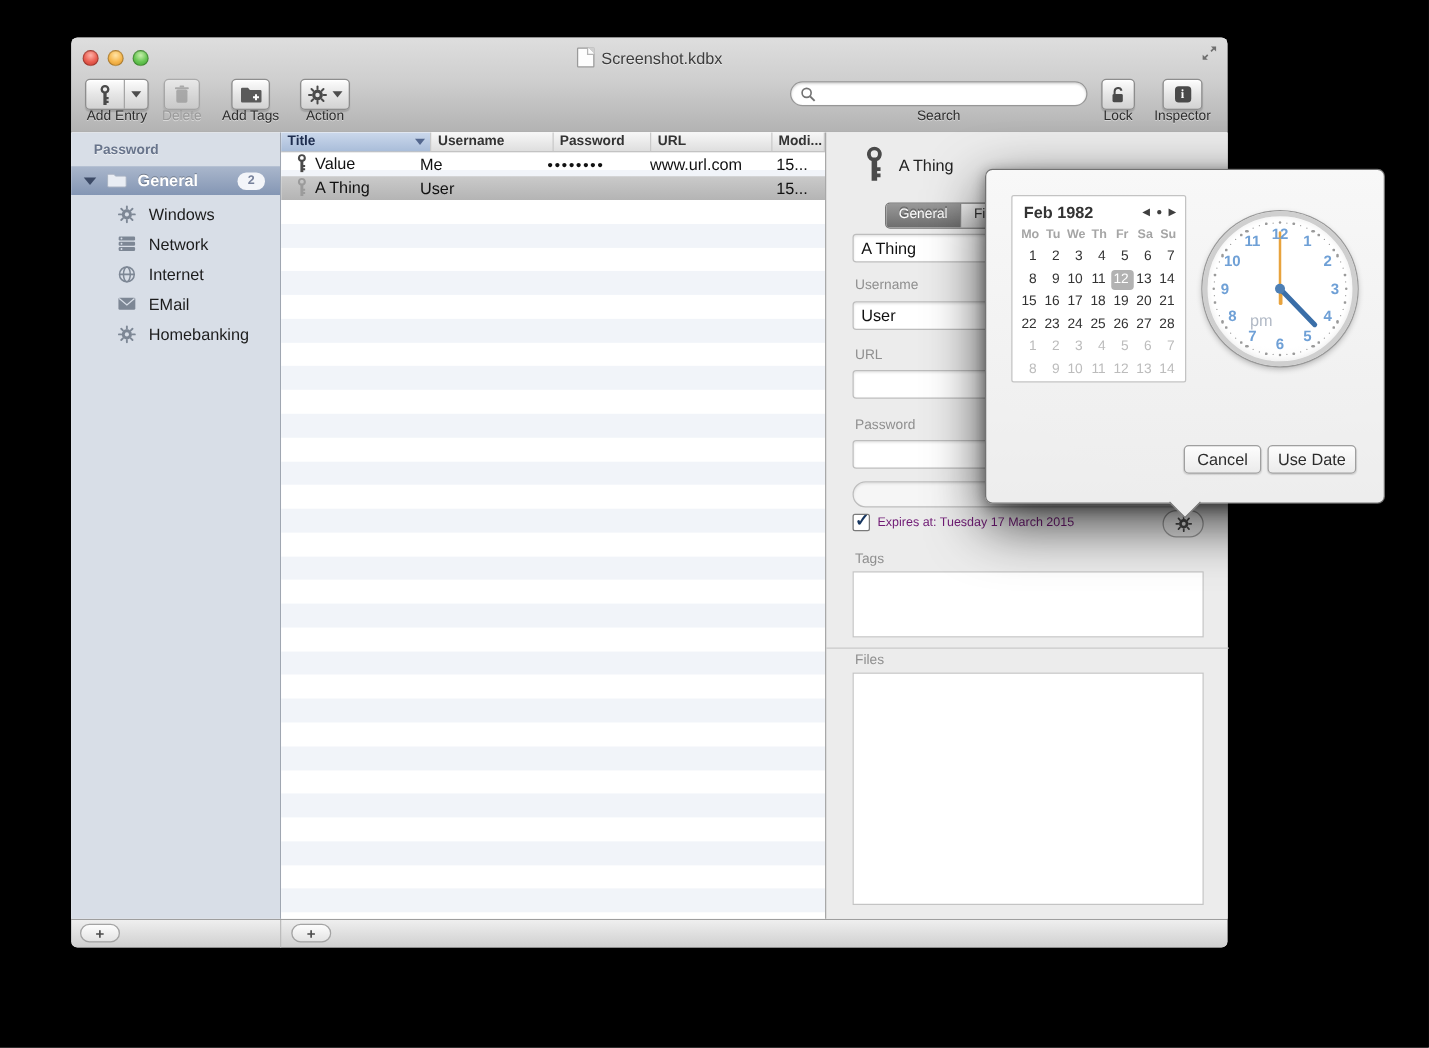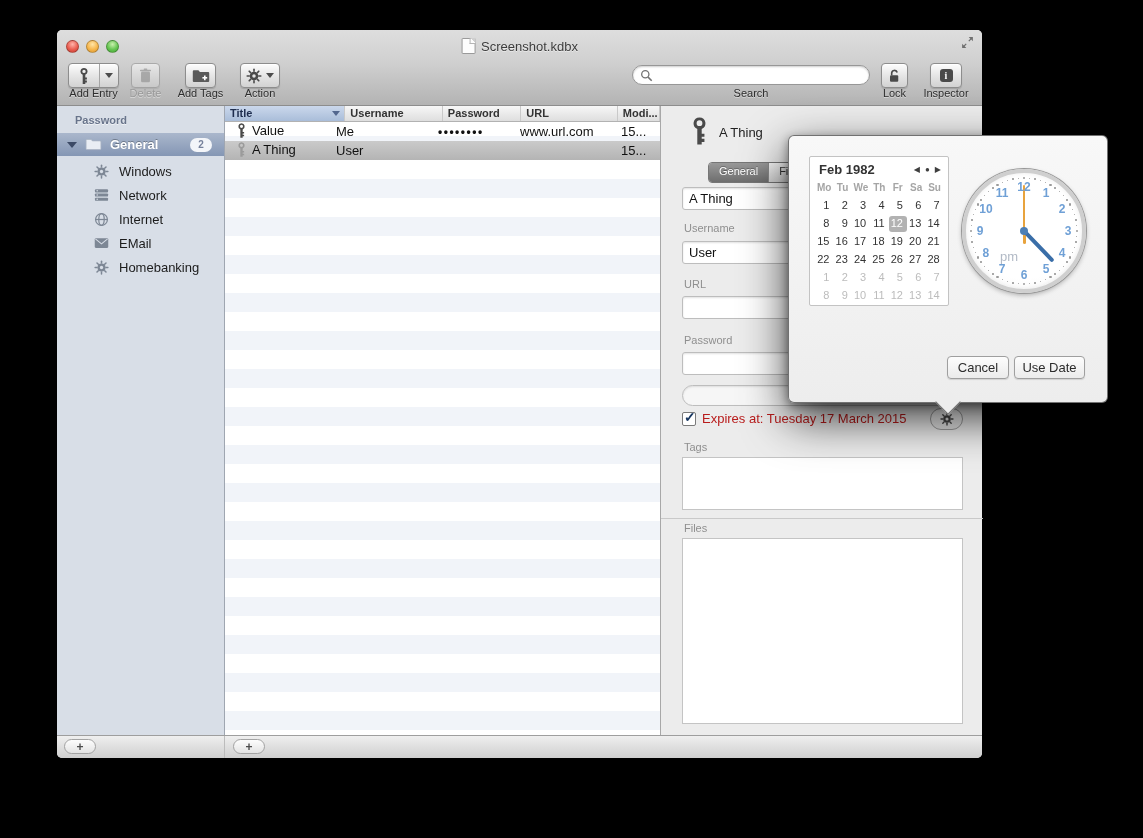--- a/index.html
+++ b/index.html
@@ -74,21 +74,21 @@
   .tab.on{background:linear-gradient(180deg,#999 0%,#6e6e6e 100%);color:#fff;text-shadow:0 -1px 0 rgba(0,0,0,.3);}
   .tab.off{background:linear-gradient(180deg,#f8f8f8,#d6d6d6);color:#333;border-left:1px solid #8a8a8a;}
   .field{position:absolute;left:21px;width:280px;height:23px;background:#fff;border:1px solid #bdbdbd;border-radius:3px;
         box-sizing:border-box;box-shadow:inset 0 1px 2px rgba(0,0,0,.12);font-size:13px;color:#111;padding:3px 6px;}
   .flabel{position:absolute;left:23px;font-size:11px;color:#8f8f8f;}
   .pillfield{position:absolute;left:21px;top:279px;width:281px;height:21px;border-radius:11px;background:#f6f6f6;
         border:1px solid #bdbdbd;box-sizing:border-box;box-shadow:inset 0 1px 2px rgba(0,0,0,.1);}
   .exp-row{position:absolute;left:21px;top:305px;display:flex;align-items:center;}
   .cbx{width:14px;height:14px;background:#fff;border:1px solid #7a7a7a;border-radius:2px;box-sizing:border-box;position:relative;}
   .cbx span{position:absolute;left:1px;top:-4px;font-size:14px;font-weight:bold;color:#16355f;}
-  .exp-lbl{font-size:13px;color:#b91c1c;margin-left:6px;}
+  .exp-lbl{font-size:10px;color:#701a75;margin-left:6px;}
   .gearbtn{position:absolute;left:269px;top:302px;width:33px;height:22px;border-radius:11px;
         background:linear-gradient(180deg,#fdfdfd,#e2e2e2);border:1px solid #9d9d9d;box-sizing:border-box;
         display:flex;align-items:center;justify-content:center;}
   .tags-box{position:absolute;left:21px;top:351px;width:281px;height:53px;background:#fff;border:1px solid #c4c4c4;box-sizing:border-box;}
   .ins-div{position:absolute;left:0;top:412px;width:322px;border-top:1px solid #c9c9c9;}
   .notes-box{position:absolute;left:21px;top:432px;width:281px;height:186px;background:#fff;border:1px solid #c4c4c4;box-sizing:border-box;}
   
   .bottombar{position:absolute;left:0;top:705px;width:925px;height:23px;border-radius:0 0 5px 5px;
         background:linear-gradient(180deg,#efefef,#cfcfcf);border-top:1px solid #9e9e9e;box-sizing:border-box;}
   .bb-div{position:absolute;left:167px;top:0;width:1px;height:22px;background:#bcbcbc;}

